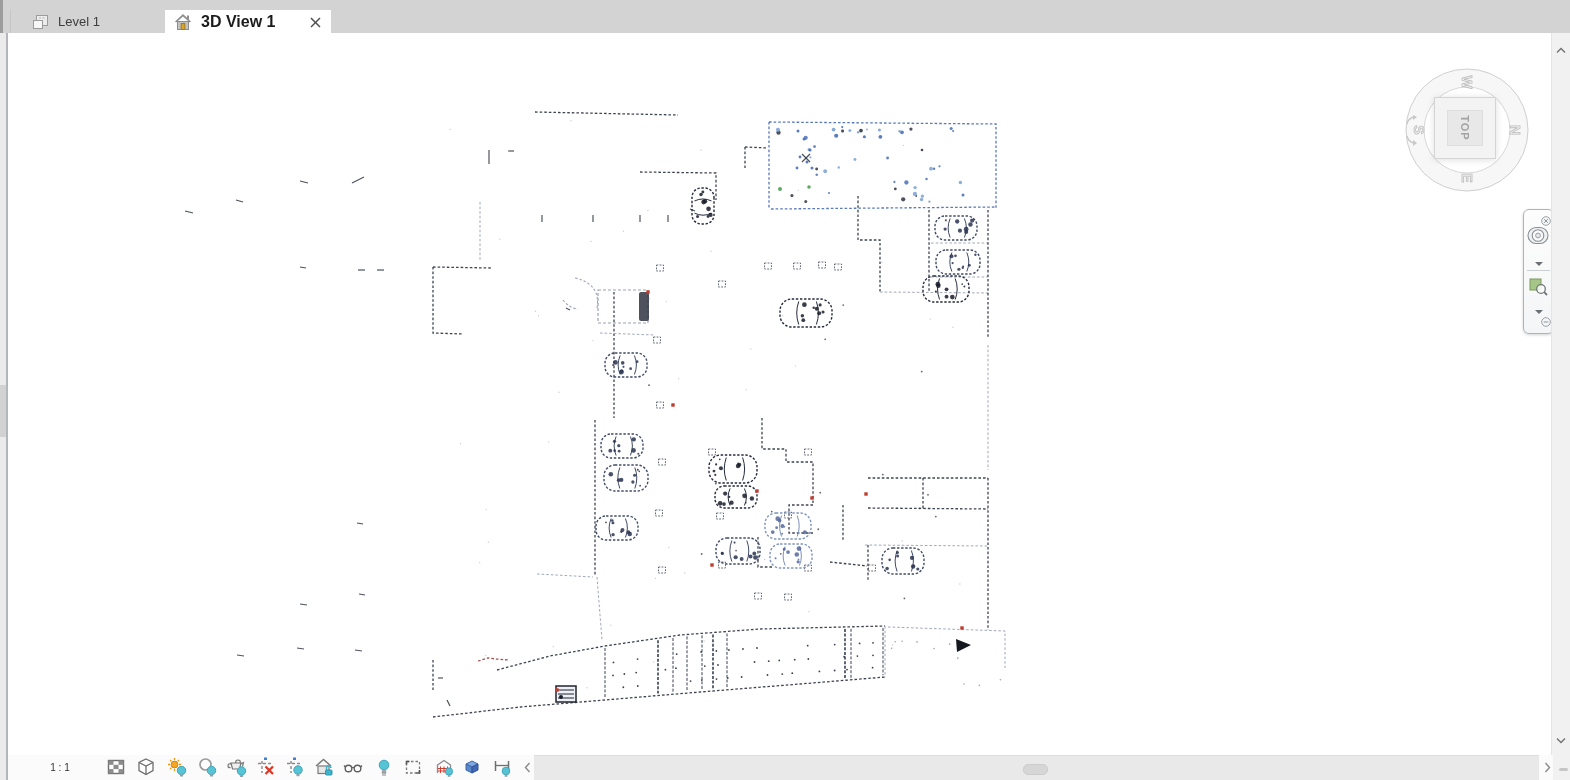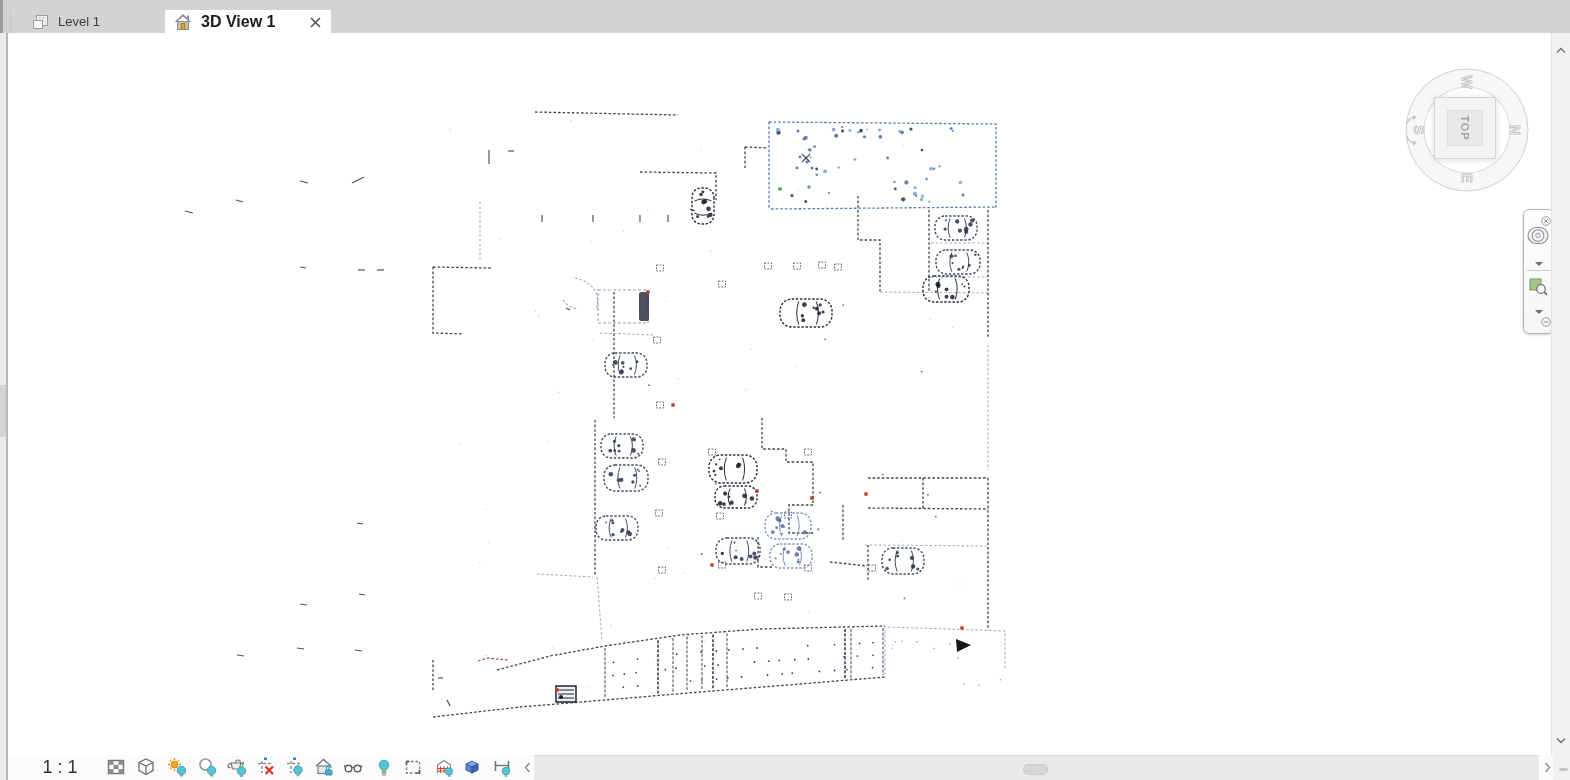--- a/index.html
+++ b/index.html
@@ -20,21 +20,21 @@
   .canvas{position:absolute;left:8px;top:33px;right:18px;bottom:25px;background:#ffffff;z-index:1;}
   #cloud{position:absolute;left:0;top:0;z-index:2;}
   
   .gutter{position:absolute;left:0;top:33px;bottom:0;width:6px;background:#ebebeb;border-right:2px solid #b3b6ba;z-index:5;}
   .gutter-thumb{position:absolute;left:0;top:352px;width:6px;height:52px;background:#d2d2d2;}
   
   .vscroll{position:absolute;right:0;top:33px;bottom:25px;width:18px;background:#f1f1f1;border-left:1px solid #e4e4e4;z-index:10;}
   .vscroll .arr{position:absolute;left:4px;cursor:pointer;}
   .bottombar{position:absolute;left:8px;right:0;bottom:0;height:25px;background:#fbfbfb;z-index:10;}
   .vcb-scale{position:absolute;left:22px;top:0;width:60px;height:25px;line-height:25px;
-             font-size:18px;color:#333;text-align:center;cursor:pointer;font-family:"Liberation Sans",sans-serif;}
+             font-size:10px;color:#333;text-align:center;cursor:pointer;font-family:"Liberation Sans",sans-serif;}
   .vcb-icon{position:absolute;top:2px;width:20px;height:20px;cursor:pointer;}
   .hchev{position:absolute;top:0;width:14px;height:25px;display:flex;align-items:center;justify-content:center;cursor:pointer;}
   .htrack{position:absolute;left:526px;width:1005px;top:0;height:25px;background:#e9e9e9;border-top:1px solid #dedede;}
   .hthumb{position:absolute;top:8px;height:9px;background:#d6d6d6;border:1px solid #cccccc;border-radius:5px;cursor:pointer;}
   .corner{position:absolute;left:1545px;right:0;top:0;height:25px;background:#f1f1f1;}
   .corner .grip{position:absolute;left:6px;top:13px;width:9px;height:3px;background:#c6c6c6;border-radius:2px;}
   
   .viewcube{position:absolute;left:1401px;top:64px;width:128px;height:128px;z-index:6;cursor:pointer;}
   .vc-face{position:absolute;left:33px;top:33px;width:60px;height:60px;background:#f3f3f3;
            border:1px solid #d4d4d4;box-shadow:0 1px 7px rgba(0,0,0,.13);display:flex;align-items:center;justify-content:center;cursor:pointer;}

